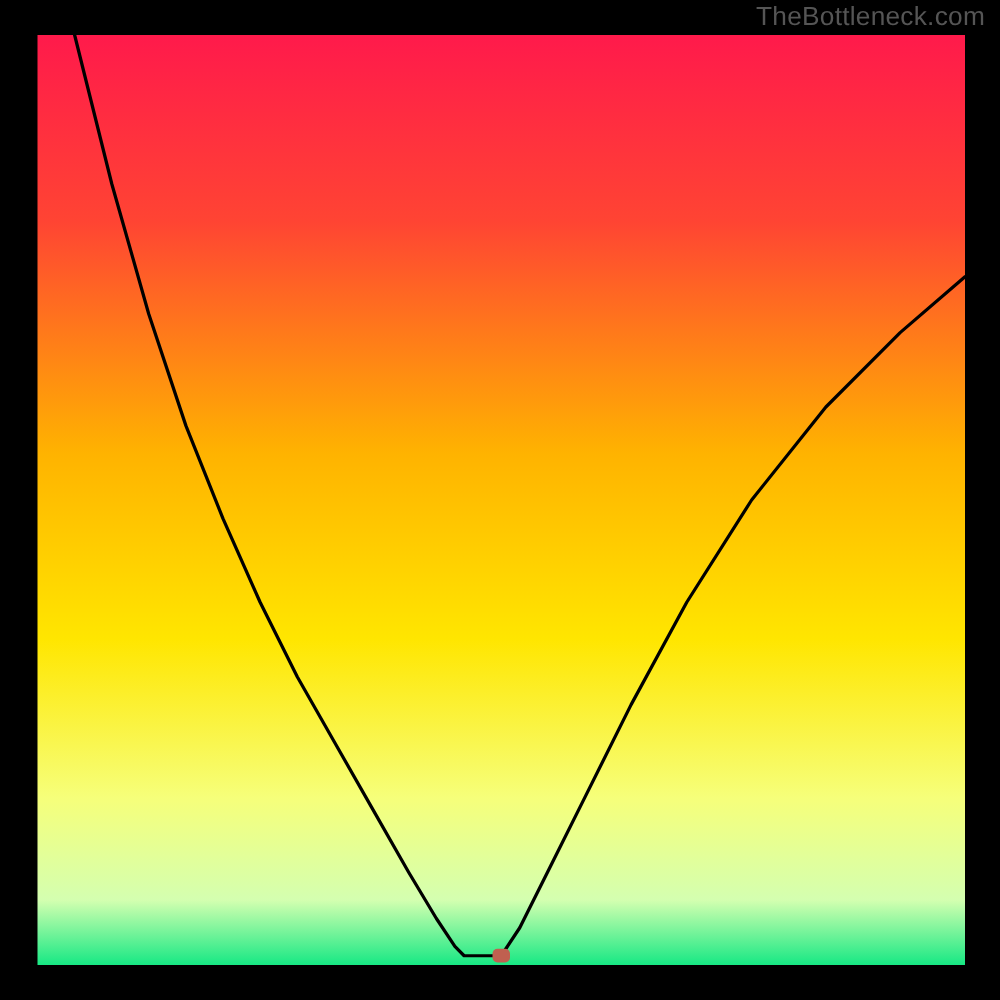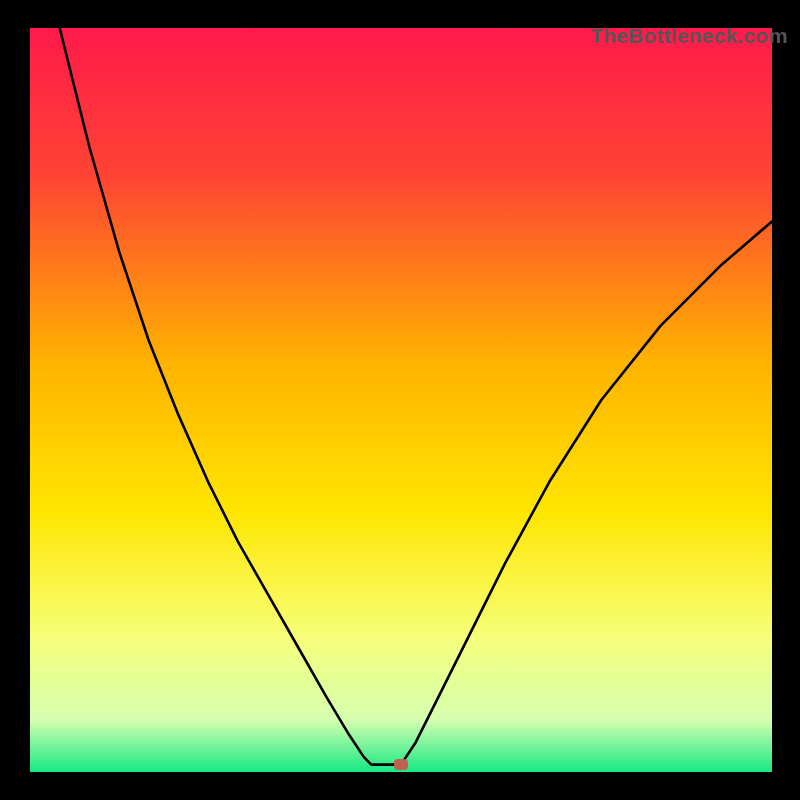--- a/index.html
+++ b/index.html
@@ -16,24 +16,23 @@
     width: 800px;
     height: 800px;
     background: #000;
   }
   .watermark {
     position: absolute;
     top: 2px;
     right: 12px;
     color: #555;
     font-size: 21px;
-    font-weight: 700;
+    font-weight: 400;
     letter-spacing: 0.2px;
     user-select: none;
-    margin-top: 22px;
   }
   svg {
     display: block;
   }
 </style>
 </head>
 <body>
 
 <div class="frame">
 

